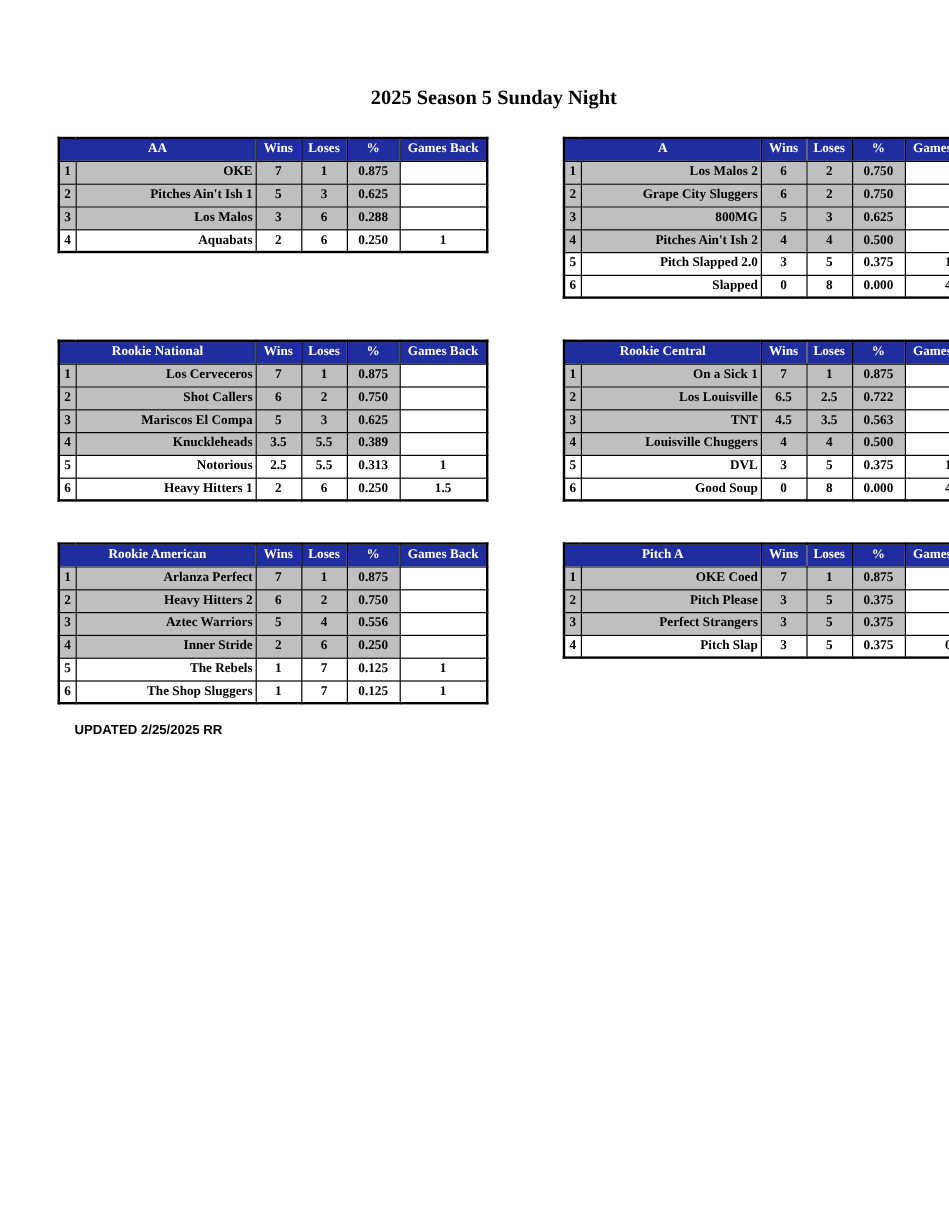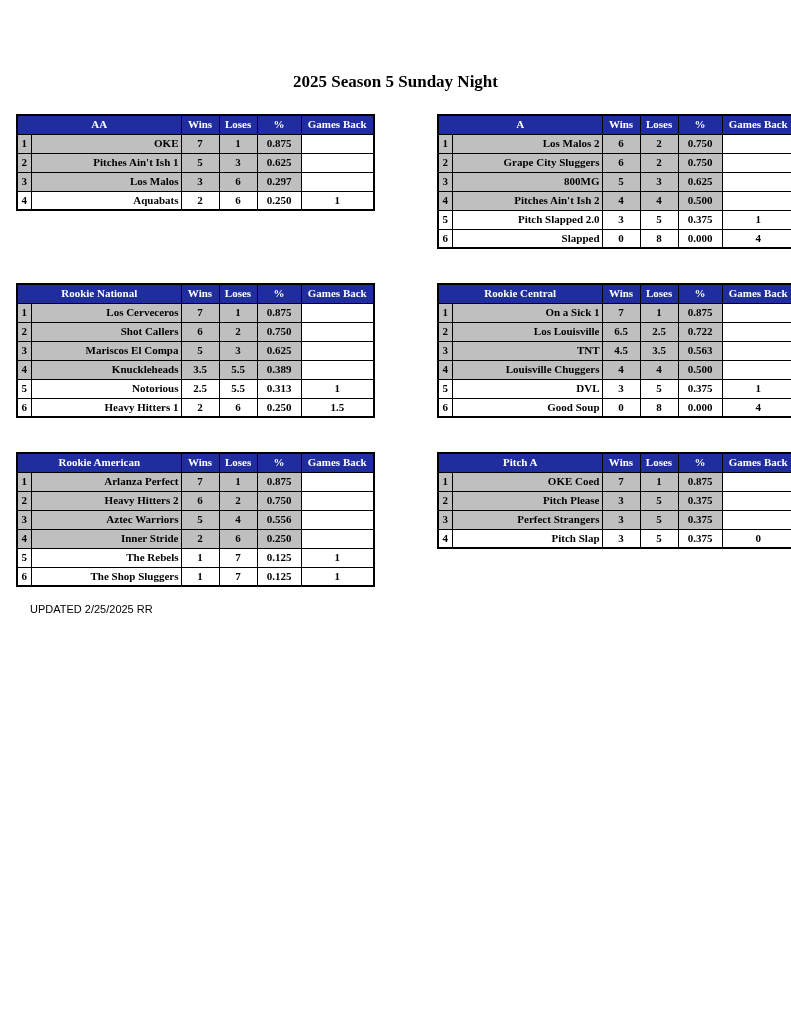--- a/index.html
+++ b/index.html
@@ -3,20 +3,21 @@
 <meta charset="utf-8">
 <style>
   * { box-sizing: border-box; }
   html, body { margin: 0; padding: 0; background: #ffffff; }
   .page {
     width: 791px; height: 1024px;
     background: #ffffff;
     position: relative;
     overflow: hidden;
     font-family: "Liberation Serif", serif;
+    padding-left: 32px;
   }
   .title {
     margin: 0;
     padding-top: 72px;
     text-align: center;
     font-family: "Liberation Serif", serif;
     font-size: 17px;
     font-weight: bold;
     color: #000000;
   }
@@ -55,21 +56,21 @@
   td.rank { text-align: center; padding: 0; }
   td.name { text-align: right; padding-left: 3px; }
   td.num  { text-align: center; }
   tr.shaded td { background: var(--shaded-bg, #BFBFBF); }
   tr.shaded td.gb { background: #ffffff; }
   tr.plain td { background: #ffffff; }
   .footer {
     margin: 16px 0 12px 30px;
     font-family: "Liberation Sans", sans-serif;
     font-size: 11px;
-    font-weight: normal;
+    font-weight: bold;
     color: #000000;
   }
 </style>
 </head>
 <body>
 
 <div class="page">
   <h1 class="title">2025 Season 5 Sunday Night</h1>
   <div id="tables-grid" class="tables-grid">
   <table class="standings">
@@ -107,21 +108,21 @@
     <td class="num">3</td>
     <td class="num">0.625</td>
     <td class="num gb"></td>
   </tr>
 
   <tr class="shaded">
     <td class="rank">3</td>
     <td class="name">Los Malos</td>
     <td class="num">3</td>
     <td class="num">6</td>
-    <td class="num">0.297</td>
+    <td class="num">0.288</td>
     <td class="num gb"></td>
   </tr>
 
   <tr class="plain">
     <td class="rank">4</td>
     <td class="name">Aquabats</td>
     <td class="num">2</td>
     <td class="num">6</td>
     <td class="num">0.250</td>
     <td class="num gb">1</td>

